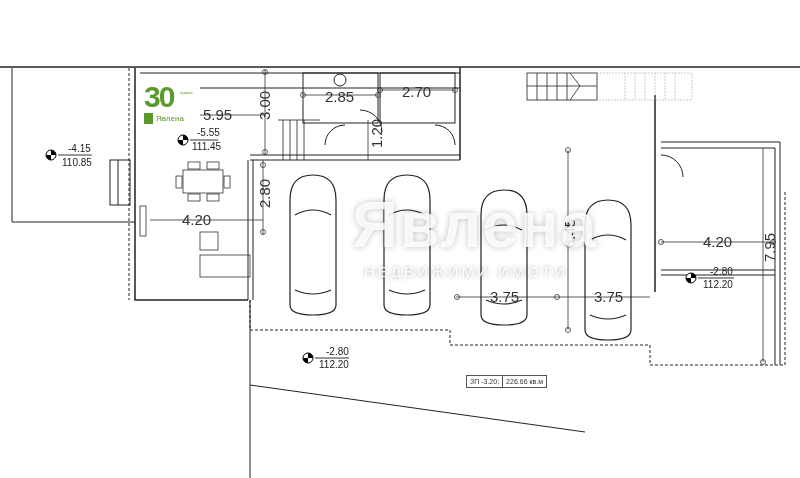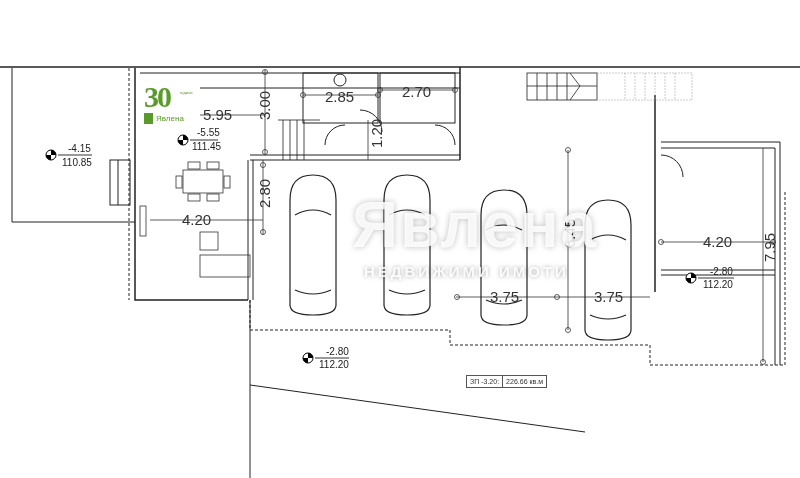--- a/index.html
+++ b/index.html
@@ -4,23 +4,23 @@
 <style>
   html, body { margin:0; padding:0; background:#ffffff; }
   body { width:800px; height:478px; overflow:hidden; position:relative; font-family:"Liberation Sans", sans-serif; }
   .canvas { position:absolute; left:0; top:0; width:800px; height:478px; }
   svg text { font-family:"Liberation Sans", sans-serif; }
   .dim { font-size:15px; fill:#333; }
   .lvl { font-size:10px; fill:#222; }
   .wm-title { position:absolute; left:352px; top:188px; font-size:64px; font-weight:bold; color:rgba(255,255,255,0.85);
     text-shadow:0 0 6px rgba(0,0,0,0.25); letter-spacing:2px; pointer-events:none; }
   .wm-sub { position:absolute; left:364px; top:263px; font-size:15px; color:rgba(255,255,255,0.9); letter-spacing:3px;
-    text-shadow:0 0 4px rgba(0,0,0,0.35); pointer-events:none; text-transform:uppercase;font-weight:bold; }
+    text-shadow:0 0 4px rgba(0,0,0,0.35); pointer-events:none; text-transform:uppercase; }
   .logo { position:absolute; left:142px; top:82px; width:60px; height:48px; }
-  .logo-30 { position:absolute; left:2px; top:-2px; font-size:30px; font-weight:bold; color:#5a9a2a; letter-spacing:-2px;font-family:Liberation Serif, serif; }
+  .logo-30 { position:absolute; left:2px; top:-2px; font-size:30px; font-weight:bold; color:#5a9a2a; letter-spacing:-2px; }
   .logo-small { position:absolute; left:38px; top:8px; font-size:4px; color:#5a9a2a; }
   .logo-brand { position:absolute; left:14px; top:32px; font-size:8px; color:#5a9a2a; }
   .logo-mark { position:absolute; left:2px; top:31px; width:9px; height:11px; background:#5a9a2a; }
   .area-box { position:absolute; left:466px; top:375px; height:11px; display:flex; border:1px solid #555; font-size:7px; line-height:11px; color:#333; background:#fff; }
   .area-box span { padding:0 3px; }
   .area-box span + span { border-left:1px solid #555; }
 </style>
 </head>
 <body>
 

